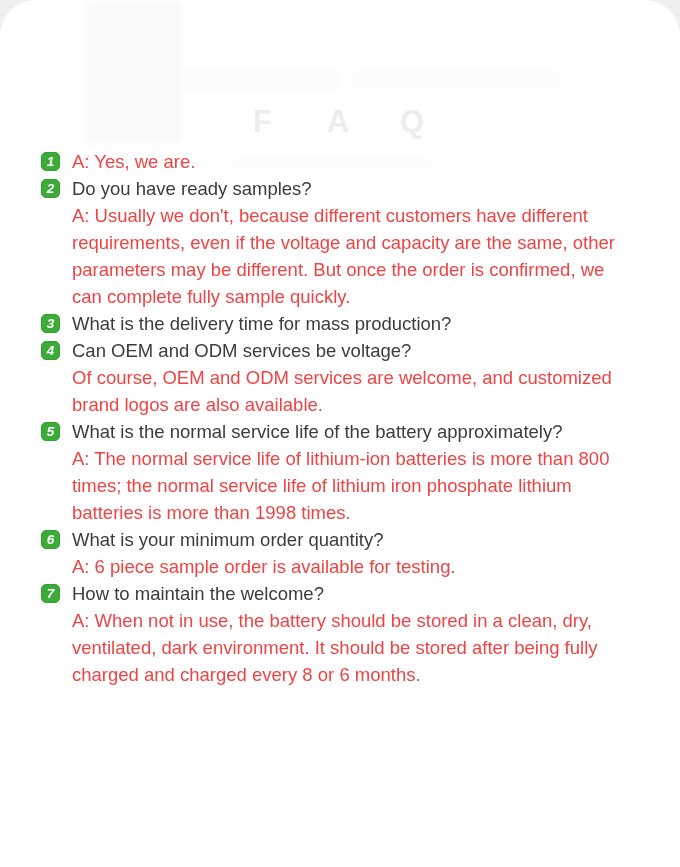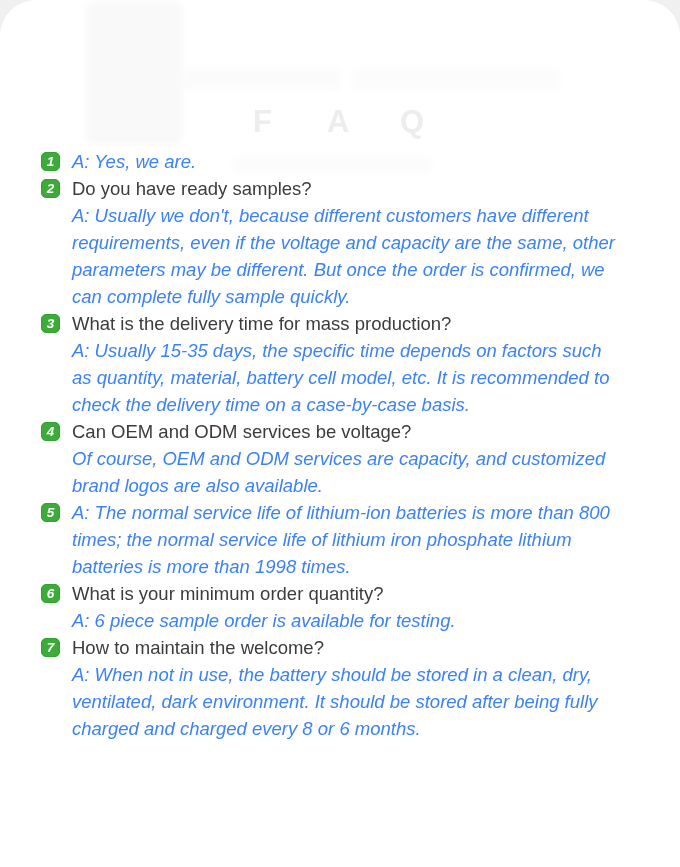--- a/index.html
+++ b/index.html
@@ -81,21 +81,21 @@
     border-radius: 5px;
     color: #ffffff;
     font-size: 13.5px;
     font-weight: bold;
     font-style: italic;
     display: flex;
     align-items: center;
     justify-content: center;
   }
   .question { color: #3c3c3c; }
-  .answer   { color: #3b82f6; font-style: italic; }
+  .answer   { color: #ef4444; }
 </style>
 </head>
 <body>
 
 <div class="card">
 
   <div class="deco d1"></div>
   <div class="deco d2"></div>
   <div class="deco d3"></div>
   <div class="deco d4"></div>
@@ -114,31 +114,31 @@
 
     <div class="faq-item">
       <span class="badge">2</span>
       <div class="question">Do you have ready samples?</div>
       <div class="answer">A: Usually we don't, because different customers have different requirements, even if the voltage and capacity are the same, other parameters may be different. But once the order is confirmed, we can complete fully sample quickly.</div>
     </div>
 
     <div class="faq-item">
       <span class="badge">3</span>
       <div class="question">What is the delivery time for mass production?</div>
-      <div class="answer">A: Usually 15-35 days, the specific time depends on factors such as quantity, material, battery cell model, etc. It is recommended to check the delivery time on a case-by-case basis.</div>
     </div>
 
     <div class="faq-item">
       <span class="badge">4</span>
       <div class="question">Can OEM and ODM services be voltage?</div>
-      <div class="answer">Of course, OEM and ODM services are capacity, and customized brand logos are also available.</div>
+      <div class="answer">Of course, OEM and ODM services are welcome, and customized brand logos are also available.</div>
     </div>
 
     <div class="faq-item">
       <span class="badge">5</span>
+      <div class="question">What is the normal service life of the battery approximately?</div>
       <div class="answer">A: The normal service life of lithium-ion batteries is more than 800 times; the normal service life of lithium iron phosphate lithium batteries is more than 1998 times.</div>
     </div>
 
     <div class="faq-item">
       <span class="badge">6</span>
       <div class="question">What is your minimum order quantity?</div>
       <div class="answer">A: 6 piece sample order is available for testing.</div>
     </div>
 
     <div class="faq-item">

